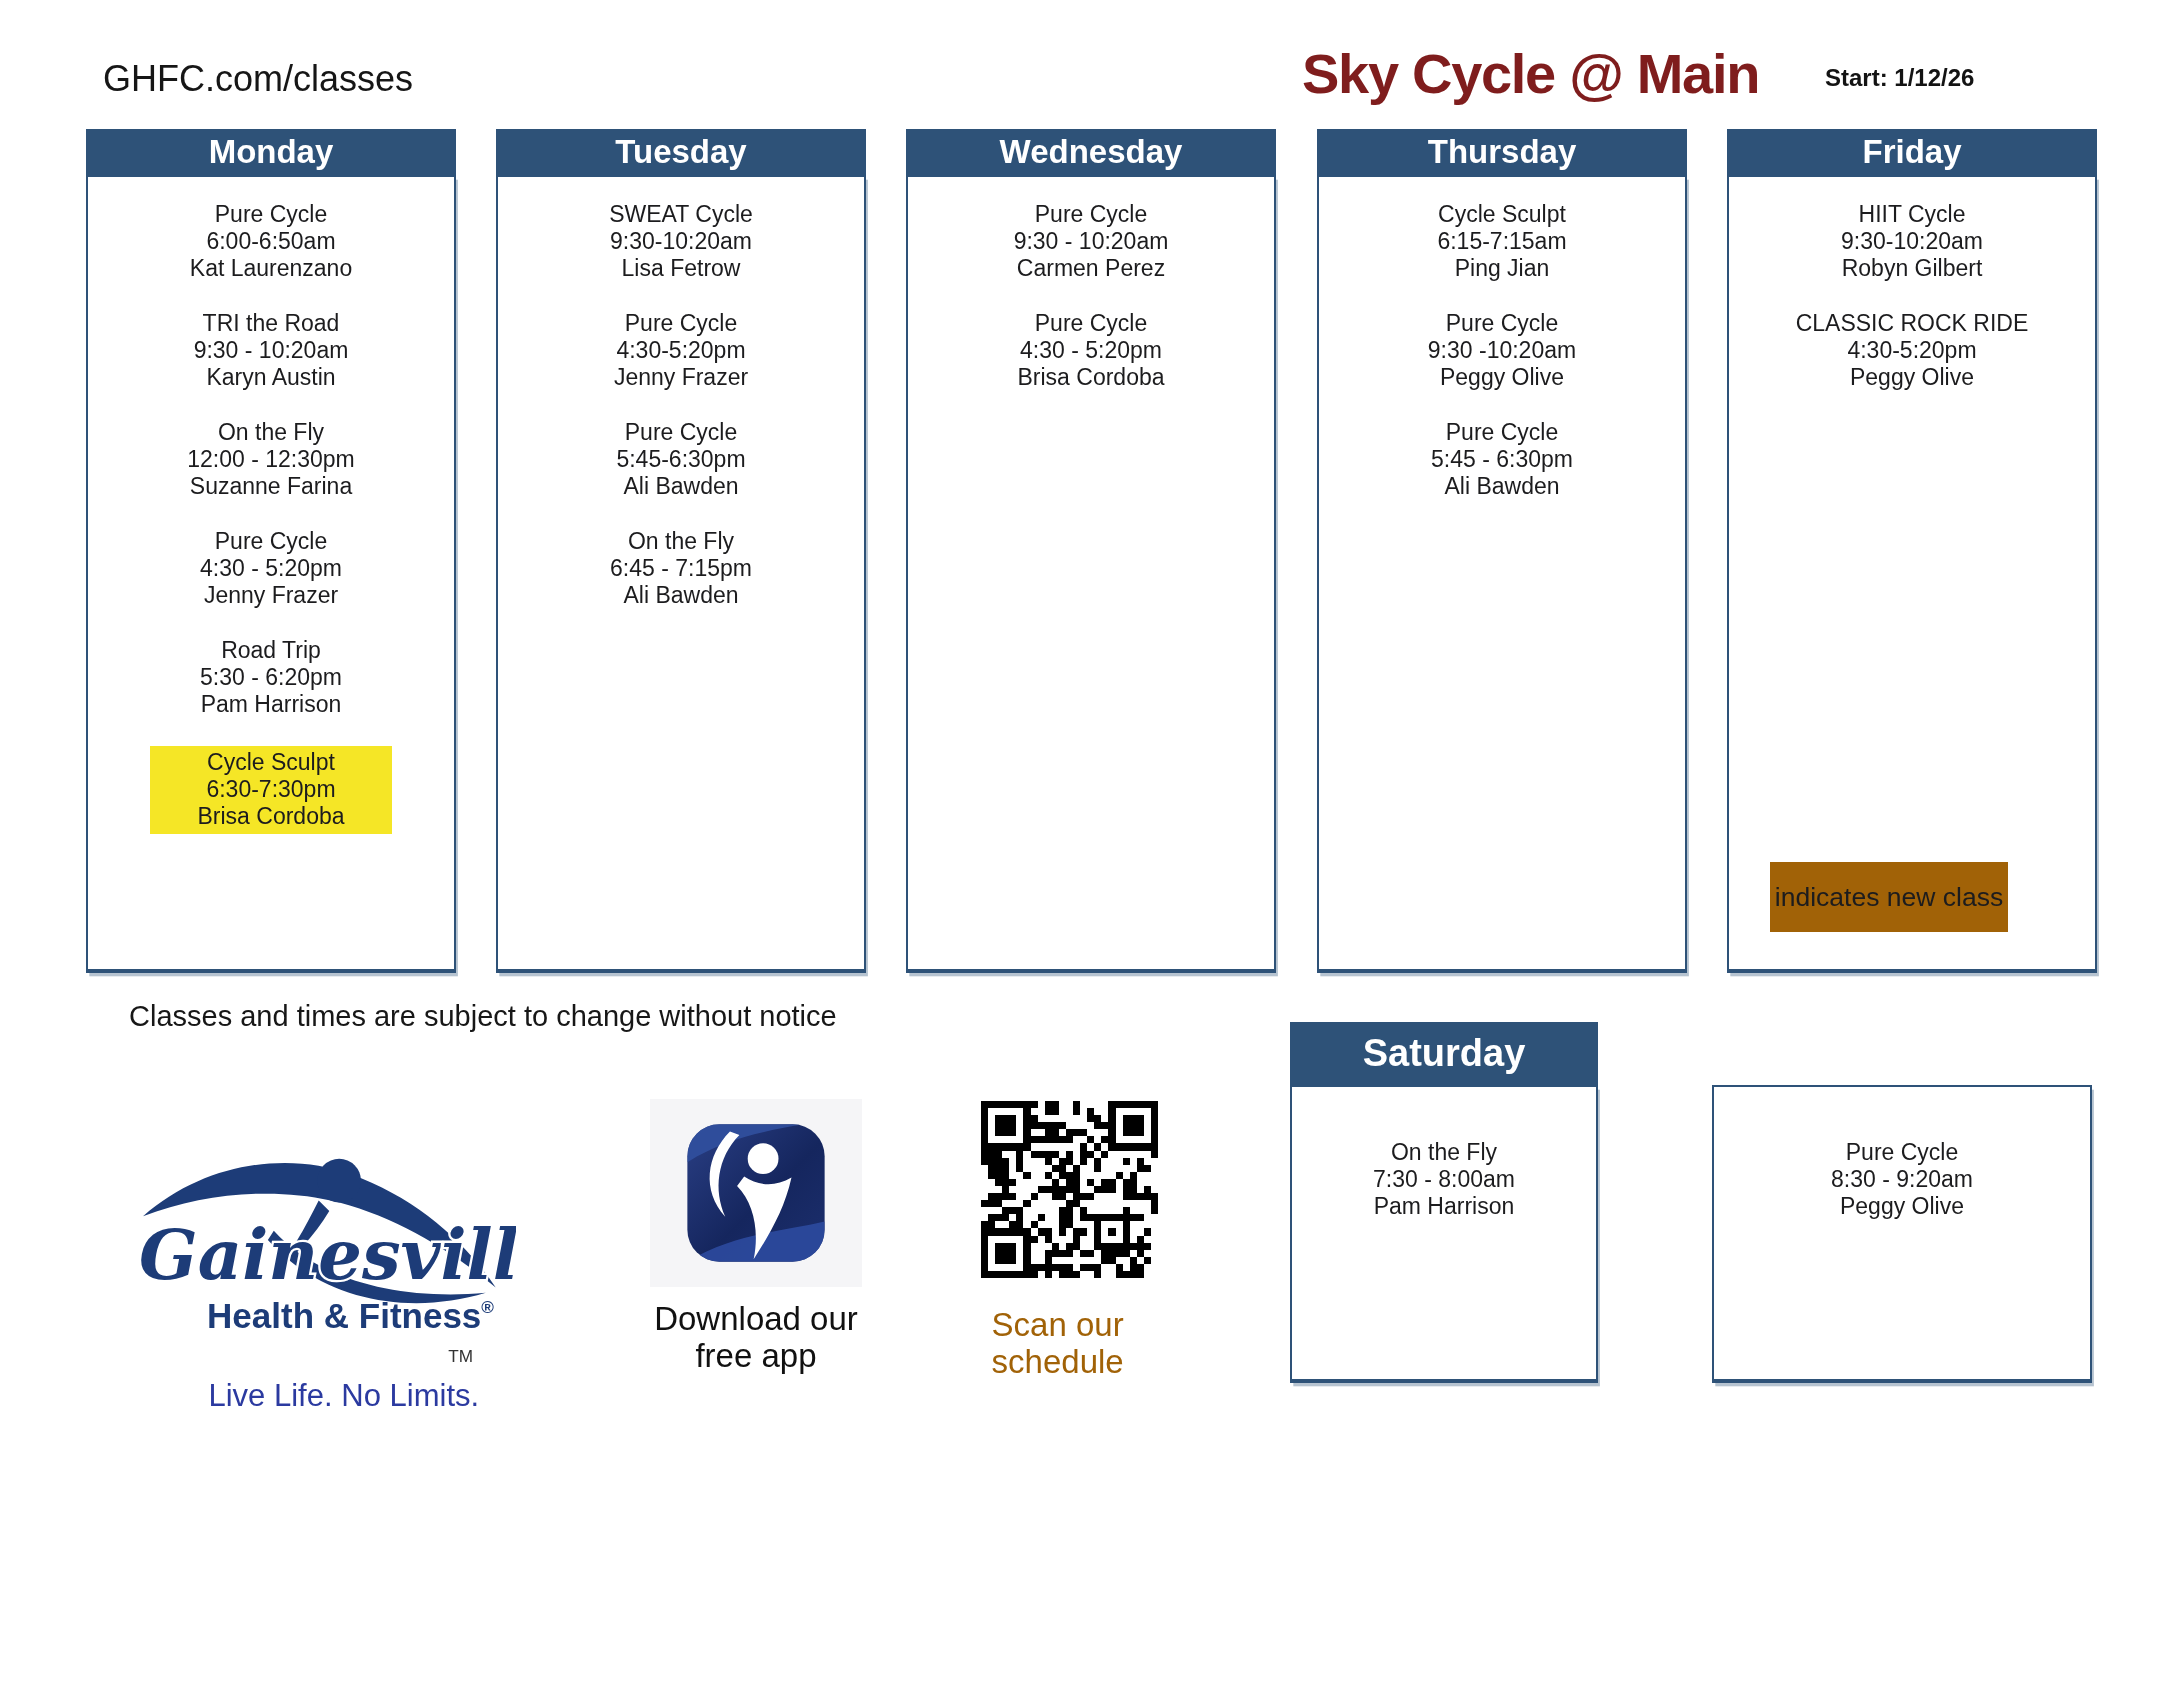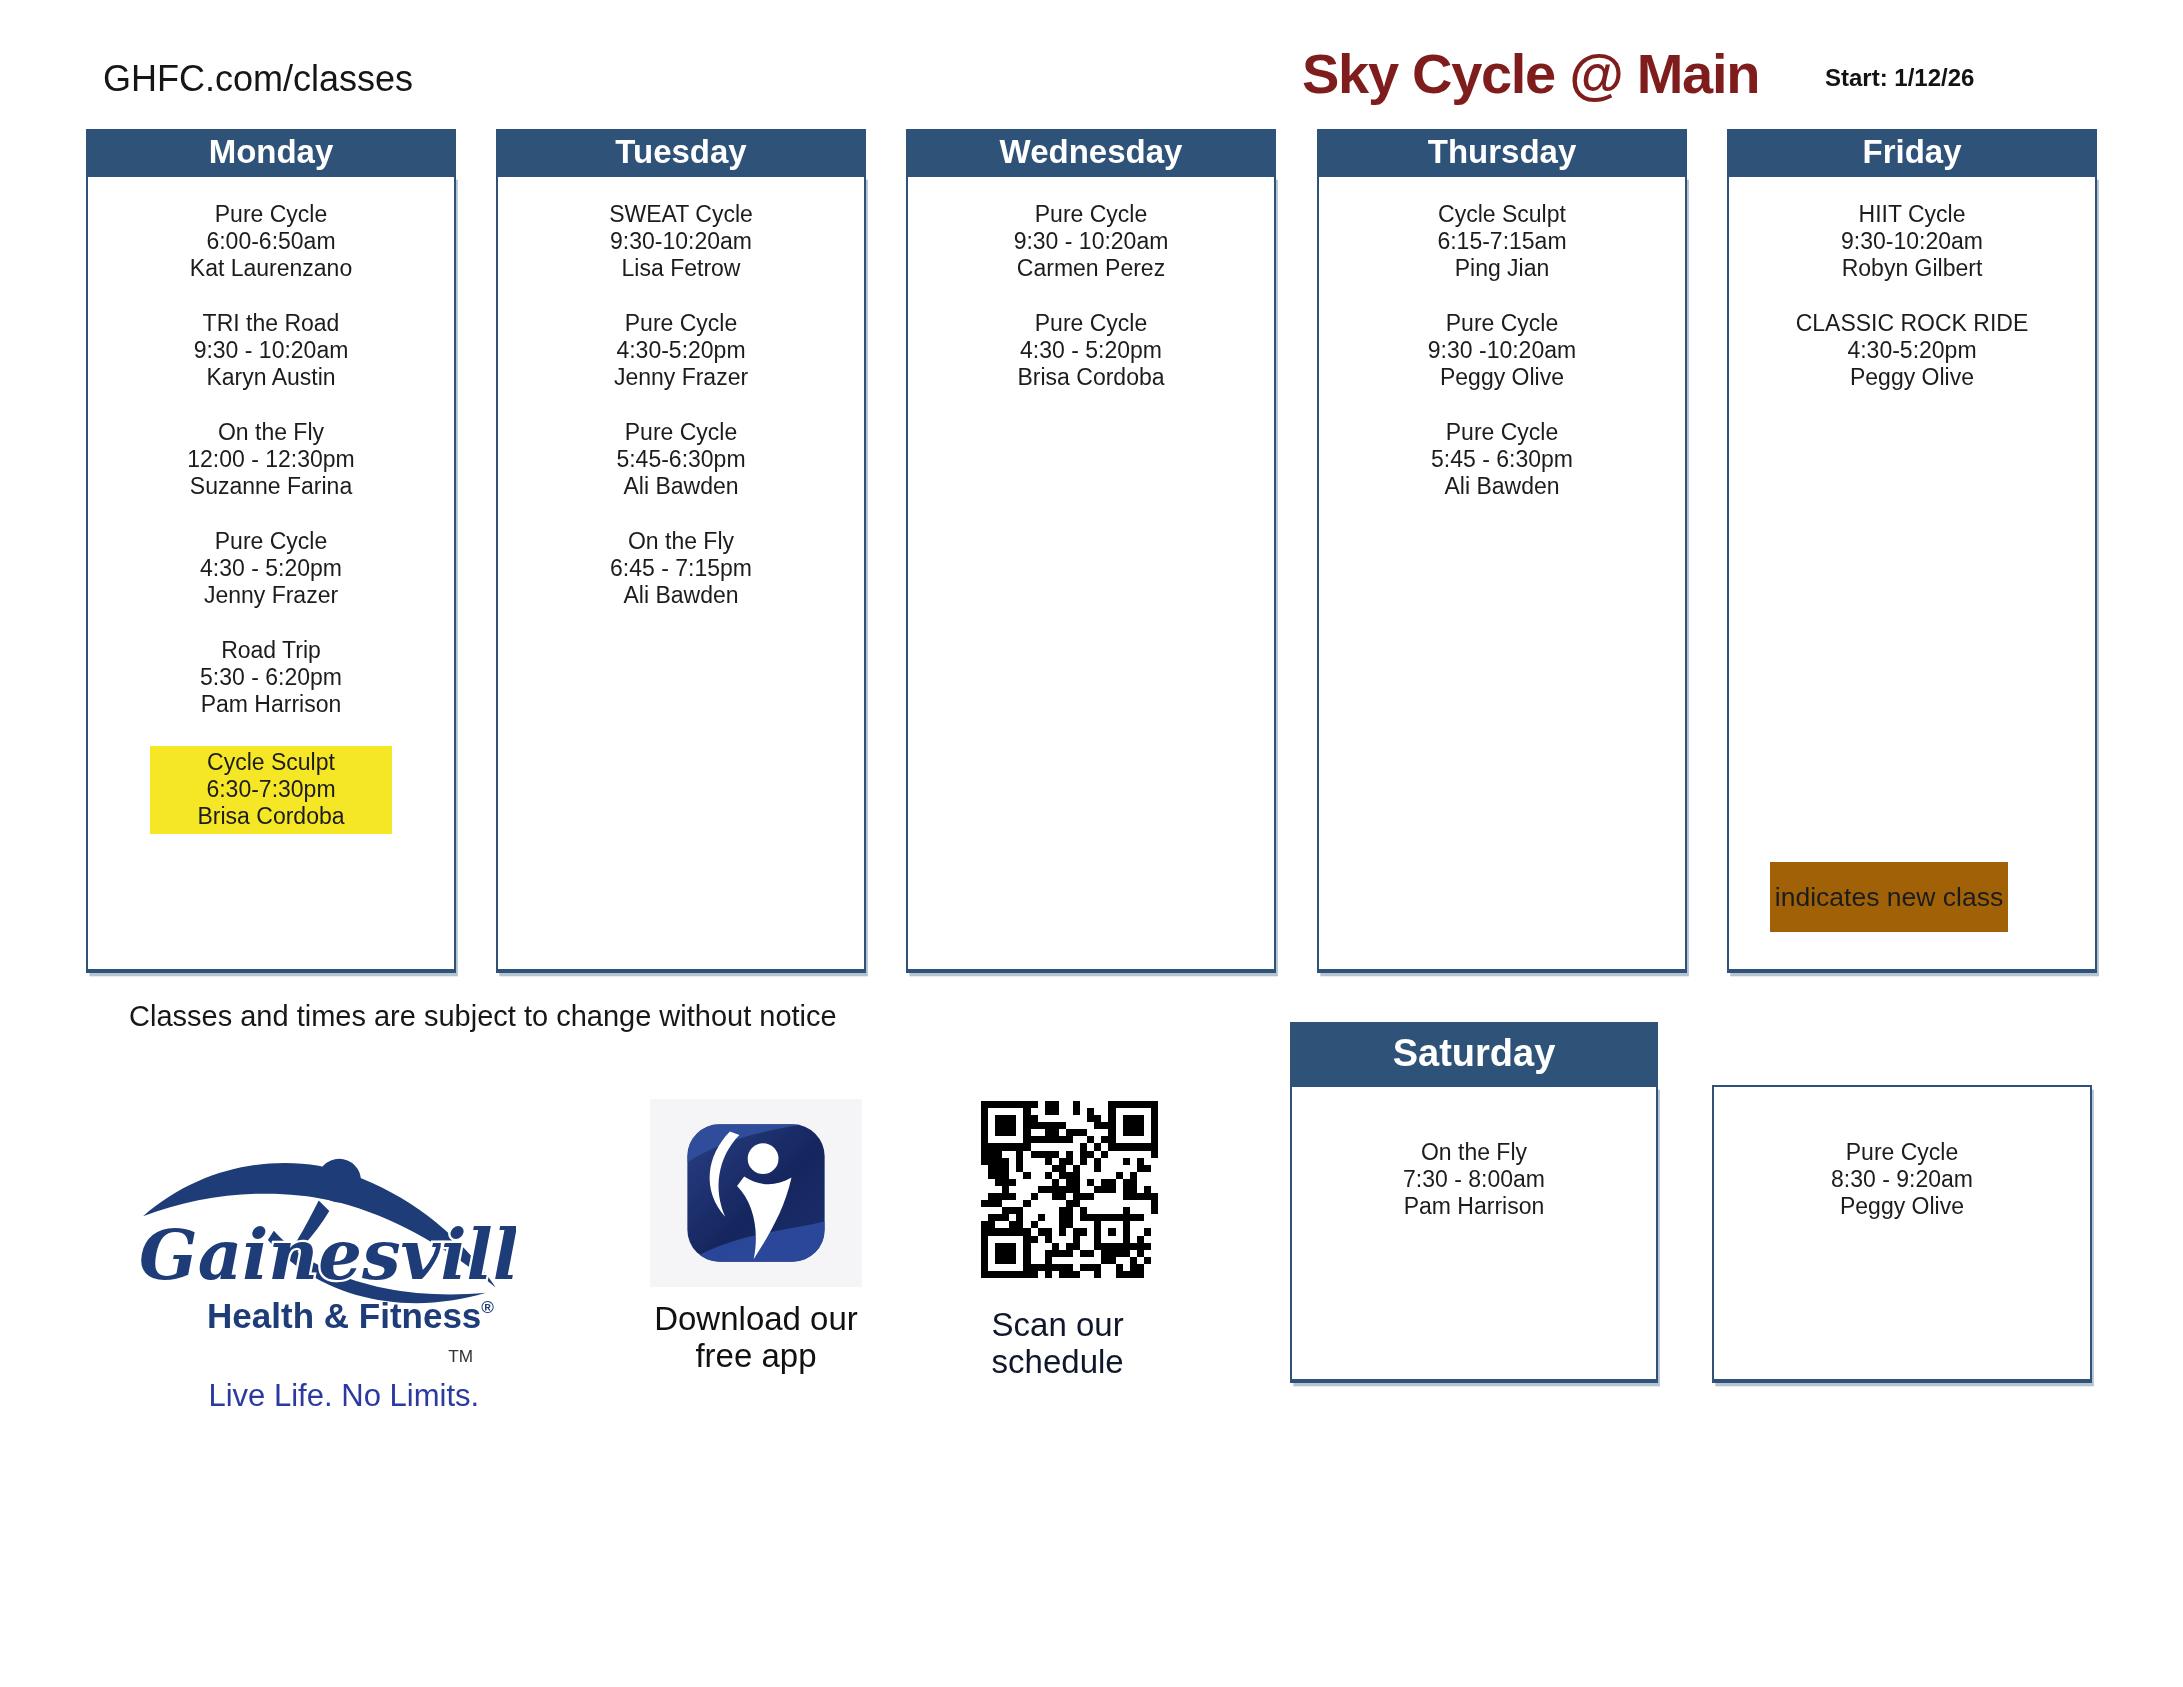--- a/index.html
+++ b/index.html
@@ -10,21 +10,21 @@
   .url-label{position:absolute;left:103px;top:58px;font-size:36px;color:#161616;}
   .page-title{position:absolute;left:1302px;top:41px;font-size:56px;font-weight:700;
               letter-spacing:-1.3px;color:#7f1d1d;}
   .start-date{position:absolute;left:1825px;top:64px;font-size:24px;font-weight:700;color:#131313;}
   .start-date span{font-weight:700;}
 
   
   .day-col{position:absolute;width:370px;height:844px;top:129px;}
   .col-0{left:86px;} .col-1{left:496px;} .col-2{left:906px;} .col-3{left:1317px;border-radius:15px;} .col-4{left:1727px;}
   .weekend{top:1022px;height:361px;}
-  .col-5{left:1290px;width:368px;} .col-6{left:1712px;width:380px;}
+  .col-5{left:1290px;width:308px;} .col-6{left:1712px;width:380px;}
 
   .day-header{height:46px;background:#2e5278;color:#ffffff;font-size:33px;font-weight:700;
               display:flex;align-items:center;justify-content:center;}
   .weekend .day-header{height:63px;font-size:38px;}
   .day-body{position:absolute;top:46px;left:0;right:0;bottom:0;background:#ffffff;
             border:2px solid #2e5278;border-bottom-width:4.6px;padding-top:24px;box-sizing:border-box;
             box-shadow:2.6px 4px 0 -0.7px rgba(46,82,120,0.35);}
   .weekend .day-body{top:63px;padding-top:52px;}
 
   .class-entry{font-size:23px;line-height:27px;text-align:center;color:#1c1c1e;margin:0 0 28px 0;}
@@ -37,21 +37,21 @@
   .disclaimer{position:absolute;left:129px;top:1000px;font-size:29px;color:#171717;}
 
   
   .logo-block{position:absolute;left:132px;top:1137px;width:384px;height:284px;}
   .app-block{position:absolute;left:650px;top:1099px;width:212px;text-align:center;}
   .app-tile{width:212px;height:188px;background:#f5f5f7;display:flex;align-items:center;justify-content:center;}
   .app-tile svg{width:142px;height:142px;}
   .app-caption{margin-top:13.2px;font-size:33px;line-height:37px;color:#111;}
   .qr-block{position:absolute;left:981px;top:1100px;width:177px;}
   .qr-box{width:177px;height:179px;}
-  .qr-caption{margin-top:26.5px;font-size:33px;line-height:37px;color:#0f172a;text-align:left;padding-left:10.6px;}
+  .qr-caption{margin-top:26.5px;font-size:33px;line-height:37px;color:#a16207;text-align:left;padding-left:10.6px;}
 </style>
 </head>
 <body>
 
 <div class="page">
 
   <div class="url-label">GHFC.com/classes</div>
   <div class="page-title">Sky Cycle @ Main</div>
   <div class="start-date"><span>Start:</span>&nbsp;<span>1/12/26</span></div>
 

